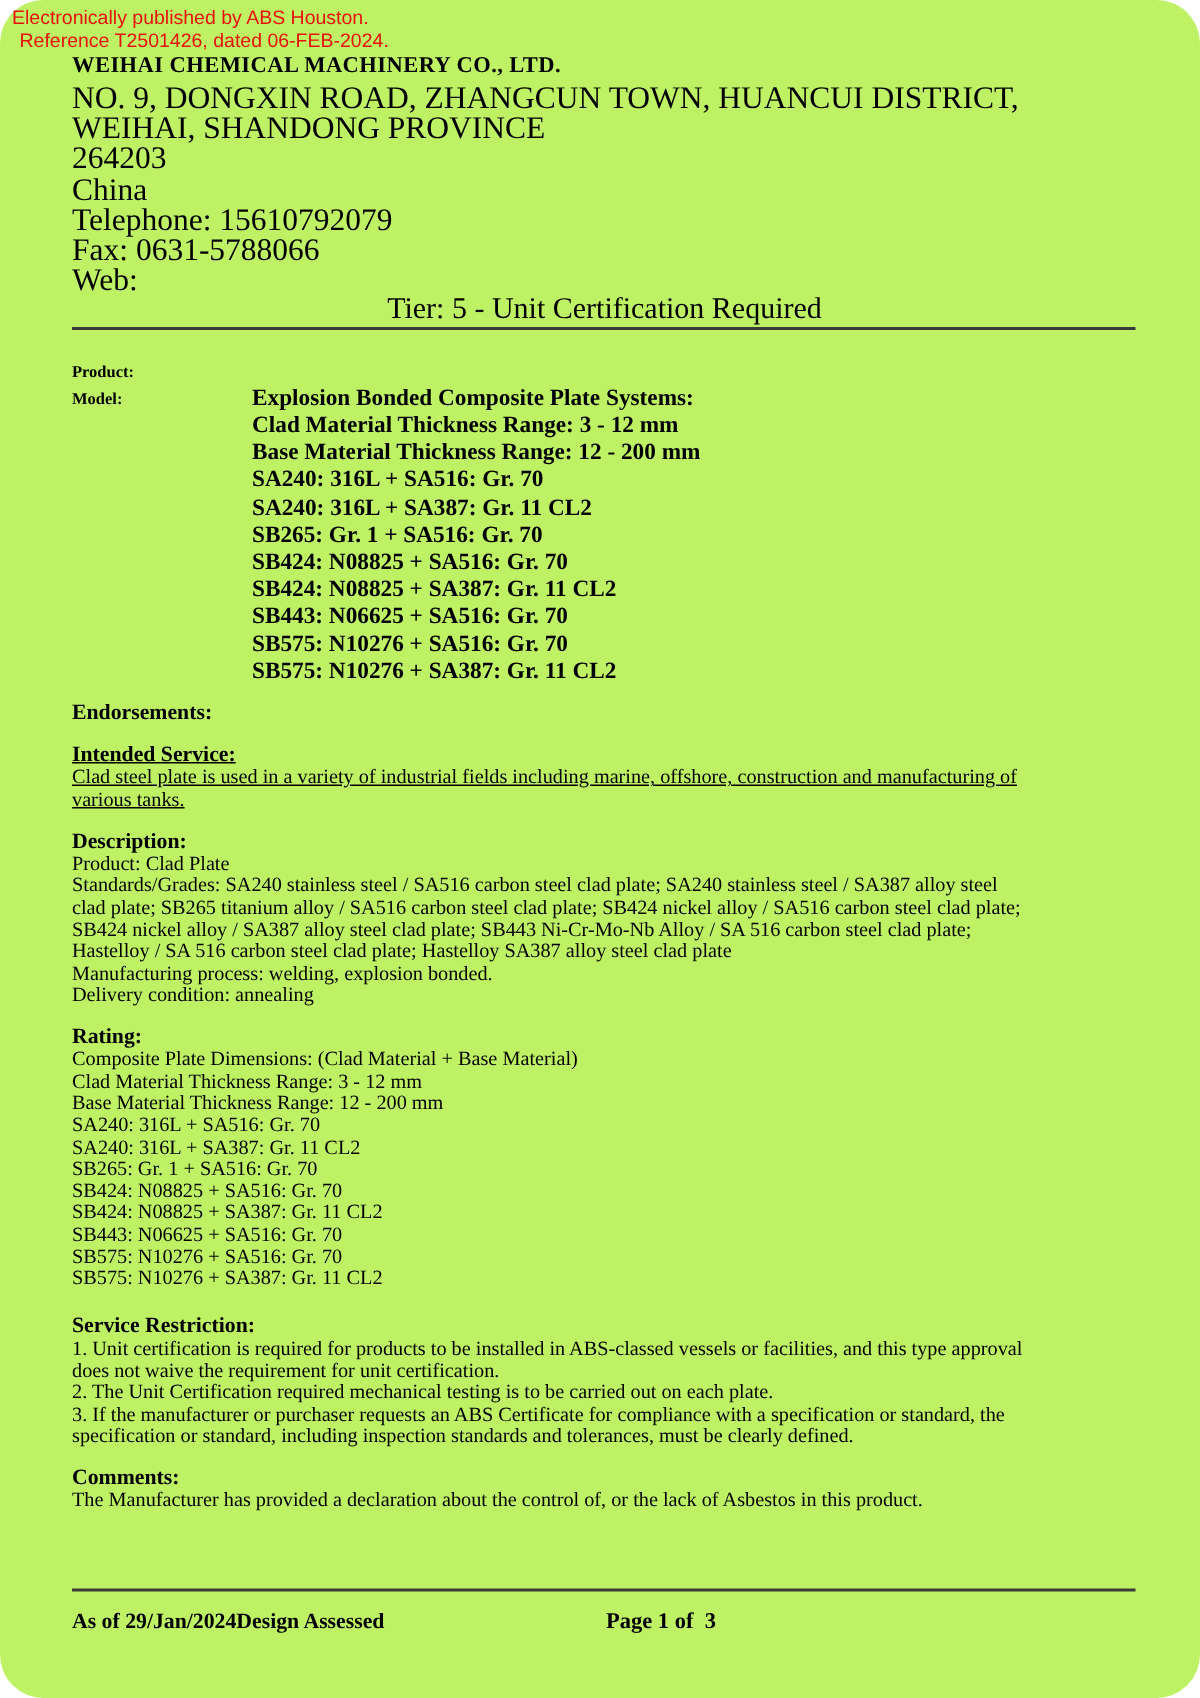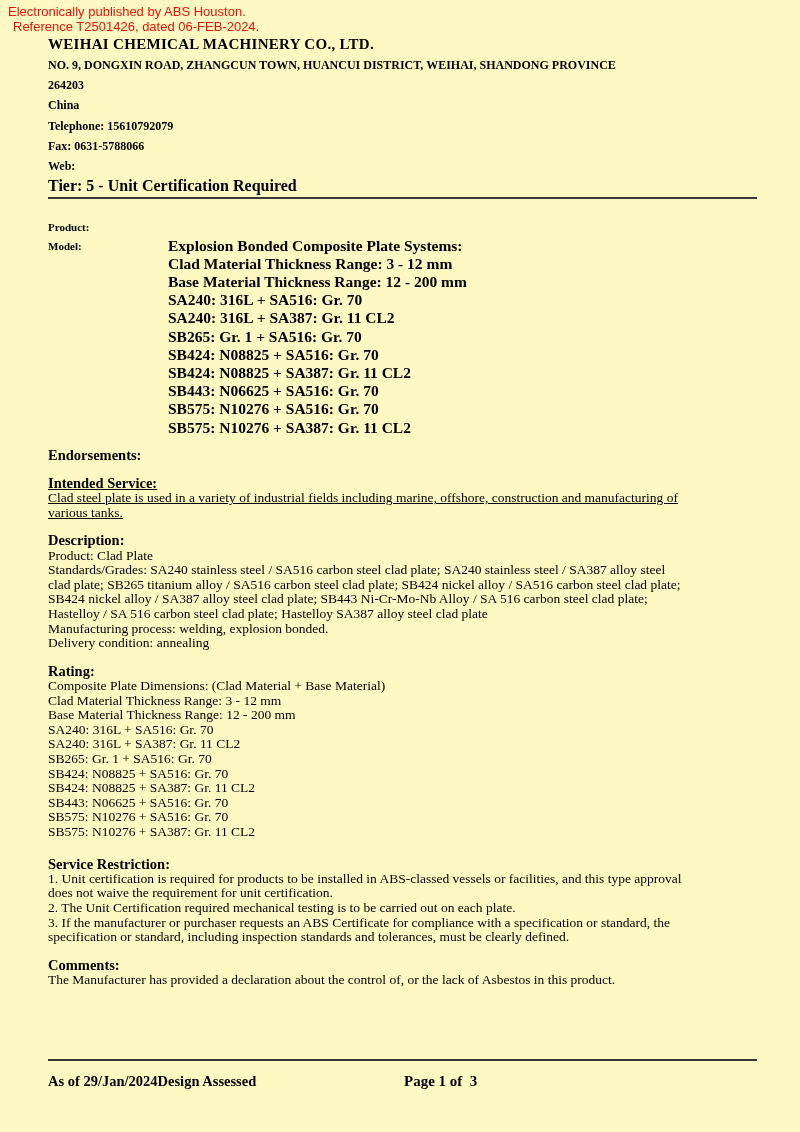--- a/index.html
+++ b/index.html
@@ -4,41 +4,41 @@
 <style>
   html, body { margin:0; padding:0; }
   body {
     width:800px; height:1132px;
     background:#ffffff;
     font-family:"Liberation Serif", serif;
     color:#000000;
     position:relative;
     overflow:hidden;
   }
-  .page { position:absolute; inset:0; background:#fef9c3; }
+  .page { position:absolute; inset:0; background:#bef264;border-radius:29px; }
 
   
   .stamp {
     position:absolute; left:8px; top:5px;
     font-family:"Liberation Sans", sans-serif;
     font-size:13px; line-height:14.5px;
     color:#e6130b;
   }
   .stamp .stamp-line2 { padding-left:5px; }
 
   
   .content {
     position:absolute; left:48px; top:34px; width:710px;
   }
 
   .company-name {
     font-size:15px; font-weight:bold; line-height:21px; letter-spacing:0.3px;
   }
-  .contact-line { font-size:12px; line-height:20.2px;font-weight:bold; }
-  .tier-line { font-size:16px; font-weight:bold; line-height:20.2px; }
+  .contact-line { font-size:21px; line-height:20.2px; }
+  .tier-line { font-size:20px; font-weight:normal; line-height:20.2px;text-align:center; }
 
   .rule {
     border:none; border-top:2px solid #3a3a3a;
     margin:1px 0 0 0; width:709px; height:0;
   }
 
   
   .kv-block { margin-top:19px; }
   .kv-row { display:flex; }
   .kv-label {

